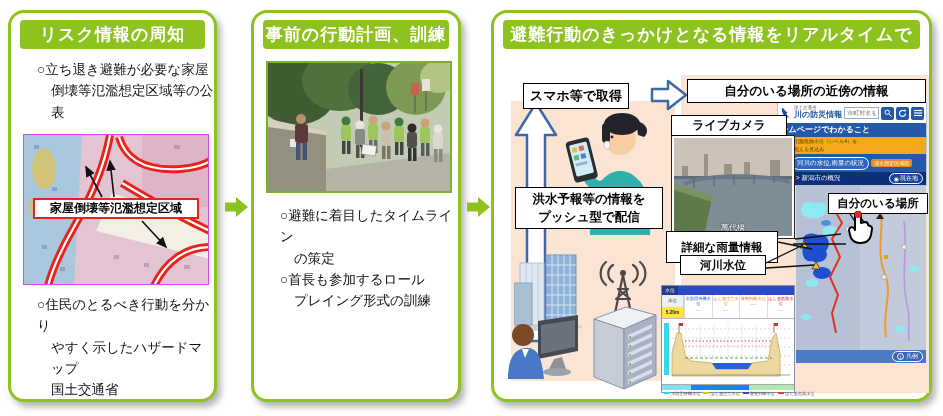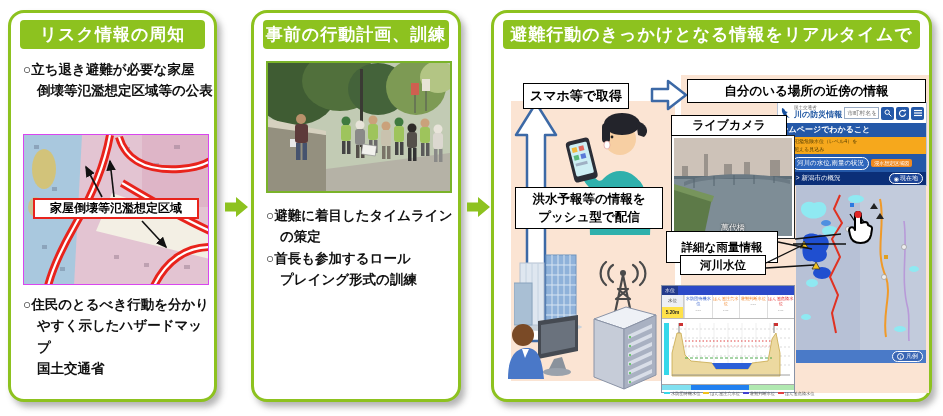--- a/index.html
+++ b/index.html
@@ -10,21 +10,21 @@
 
   
   .panel { position:absolute; background:#fff; border:3px solid var(--green);
            border-radius:16px; box-shadow:4px 5px 6px rgba(90,90,90,.45); }
   .p1 { left:8px;   top:10px; width:209px; height:392px; }
   .p2 { left:251px; top:10px; width:210px; height:392px; }
   .p3 { left:491px; top:10px; width:441px; height:392px; }
   .phead { position:absolute; left:9px; right:9px; top:7px; height:29px;
            background:var(--green); border-radius:4px; color:#fff; font-weight:bold;
            font-size:17px; line-height:29px; text-align:center; letter-spacing:1px; }
-  .btxt { position:absolute; font-size:13.5px; color:#111; line-height:1.58; font-weight:700; }
+  .btxt { position:absolute; font-size:13.5px; color:#111; line-height:1.58; font-weight:400;margin-left:14px; }
   .btxt .ind { padding-left:14px; }
 
   .garrow { position:absolute; width:24px; height:22px; }
 
   
   .hazmap { position:absolute; left:12px; top:121px; width:186px; height:151px;
             border:1px solid #d946ef; overflow:hidden; background:#e3c4d2; }
   .maplabel { position:absolute; left:9px; right:9px; top:63px; height:21px;
               background:#fff; border:2px solid #e8231c; font-size:12px; font-weight:600;
               text-align:center; line-height:17px; color:#000; z-index:3; }
@@ -502,20 +502,21 @@
               <line x1="80" y1="37" x2="80" y2="46"></line>
             <line x1="100" y1="38" x2="100" y2="45"></line>
           </g>
           <polygon points="0,48 38,60 30,98 0,98" fill="#5d7a48"></polygon>
           <polygon points="0,46 40,58 38,64 0,52" fill="#77955c"></polygon>
         </svg>
         <div class="cam-cap">萬代橋</div>
       </div>
     </div>
 
+    <div class="tagbox" style="left:334px; top:180px; width:100px; height:21px; font-size:11.5px;">自分のいる場所</div>
     <div class="tagbox" style="left:172px; top:218px; width:112px; height:32px; font-size:11.5px;">詳細な雨量情報</div>
     <div class="tagbox" style="left:186px; top:242px; width:86px; height:20px; font-size:11.5px;">河川水位</div>
 
     <svg class="handcur" width="32" height="36" viewBox="0 0 32 36">
       <path d="M12,16 L12,6 a3,3 0 0 1 6,0 L18,14 L22,13 a3,3 0 0 1 3,3 L25,16 L27,17 a2.5,2.5 0 0 1 2,3 L28,26 C27,31 23,34 17.5,34 C12,34 8,31 7,26 L6,21 a3,3 0 0 1 5,-2 L12,21 Z" fill="#fff" stroke="#000" stroke-width="2" stroke-linejoin="round"></path>
       <circle cx="15" cy="5.5" r="3.5" fill="#e02424"></circle>
     </svg>
 
     <div class="wchart">
       <div class="wc-head">

